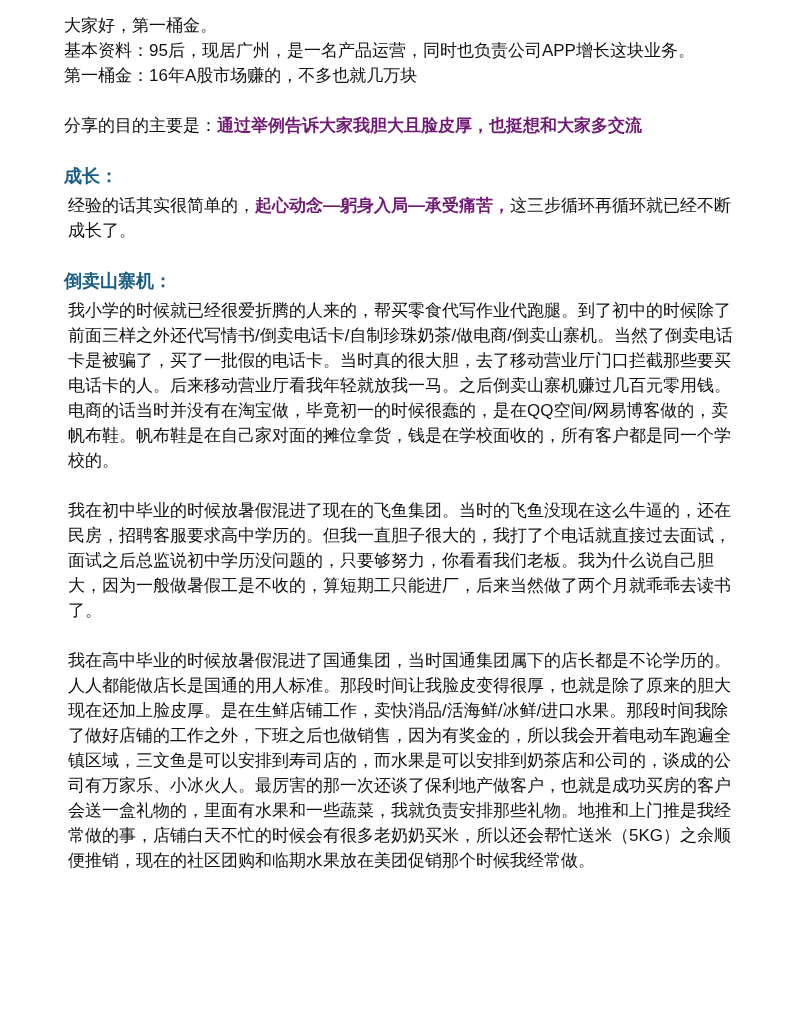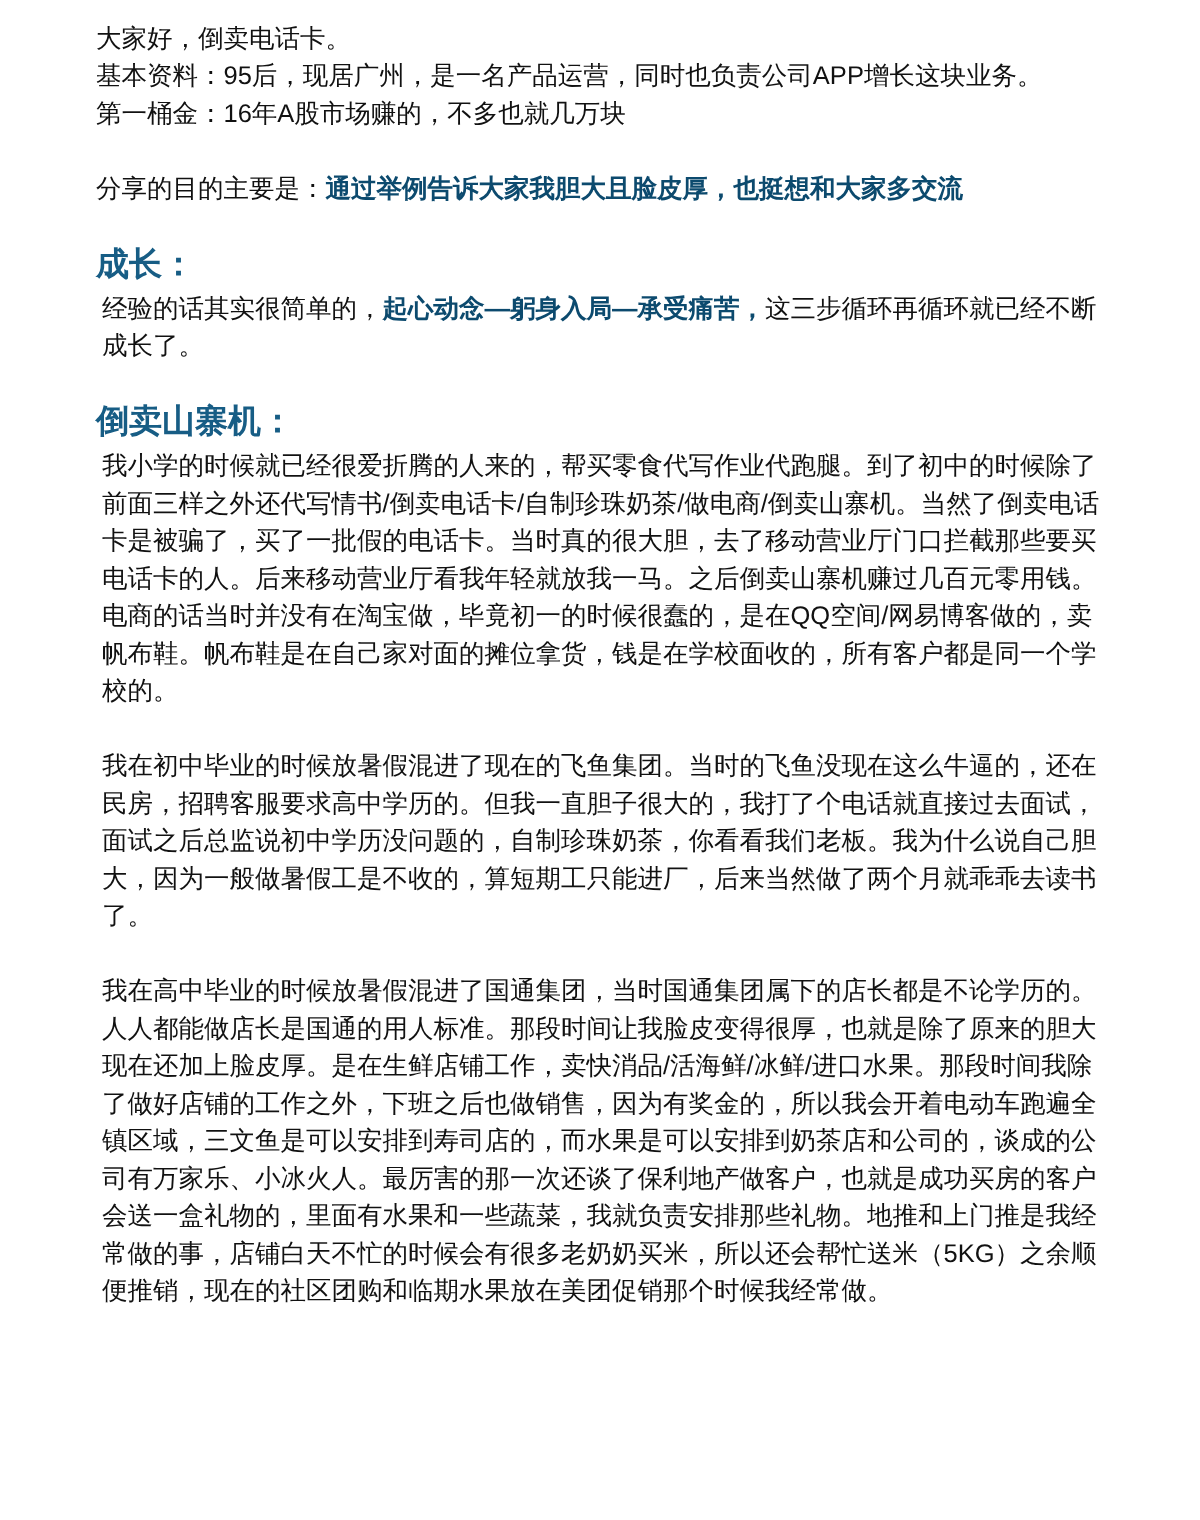--- a/index.html
+++ b/index.html
@@ -18,57 +18,57 @@
     font-size: 17px;
     line-height: 25px;
     color: #111111;
     overflow-wrap: break-word;
     word-break: break-all;
   }
   .block { margin: 0 0 25px 0; }
   .line { margin: 0; }
   .para { margin: 4px; }
   h2.sec-heading {
-    font-size: 22px;
+    font-size: 18px;
     line-height: 26px;
     font-weight: 700;
     color: #175d85;
     margin: 0 0 1px 0;
   }
   .red-bold {
-    color: #0c4a6e;
+    color: #701a75;
     font-weight: 700;
   }
 </style>
 </head>
 <body>
 
 <main class="page">
 
   <div class="block">
-    <div class="line">大家好，倒卖电话卡。</div>
+    <div class="line">大家好，第一桶金。</div>
     <div class="line">基本资料：95后，现居广州，是一名产品运营，同时也负责公司APP增长这块业务。</div>
     <div class="line">第一桶金：16年A股市场赚的，不多也就几万块</div>
   </div>
 
   <div class="block">
     <div class="line"><span>分享的目的主要是：</span><span class="red-bold">通过举例告诉大家我胆大且脸皮厚，也挺想和大家多交流</span></div>
   </div>
 
   <div class="block">
     <h2 class="sec-heading">成长：</h2>
     <p class="para"><span>经验的话其实很简单的，</span><span class="red-bold">起心动念—躬身入局—承受痛苦，</span><span>这三步循环再循环就已经不断成长了。</span></p>
   </div>
 
   <div class="block">
     <h2 class="sec-heading">倒卖山寨机：</h2>
     <p class="para">我小学的时候就已经很爱折腾的人来的，帮买零食代写作业代跑腿。到了初中的时候除了前面三样之外还代写情书/倒卖电话卡/自制珍珠奶茶/做电商/倒卖山寨机。当然了倒卖电话卡是被骗了，买了一批假的电话卡。当时真的很大胆，去了移动营业厅门口拦截那些要买电话卡的人。后来移动营业厅看我年轻就放我一马。之后倒卖山寨机赚过几百元零用钱。电商的话当时并没有在淘宝做，毕竟初一的时候很蠢的，是在QQ空间/网易博客做的，卖帆布鞋。帆布鞋是在自己家对面的摊位拿货，钱是在学校面收的，所有客户都是同一个学校的。</p>
   </div>
 
   <div class="block">
-    <p class="para">我在初中毕业的时候放暑假混进了现在的飞鱼集团。当时的飞鱼没现在这么牛逼的，还在民房，招聘客服要求高中学历的。但我一直胆子很大的，我打了个电话就直接过去面试，面试之后总监说初中学历没问题的，自制珍珠奶茶，你看看我们老板。我为什么说自己胆大，因为一般做暑假工是不收的，算短期工只能进厂，后来当然做了两个月就乖乖去读书了。</p>
+    <p class="para">我在初中毕业的时候放暑假混进了现在的飞鱼集团。当时的飞鱼没现在这么牛逼的，还在民房，招聘客服要求高中学历的。但我一直胆子很大的，我打了个电话就直接过去面试，面试之后总监说初中学历没问题的，只要够努力，你看看我们老板。我为什么说自己胆大，因为一般做暑假工是不收的，算短期工只能进厂，后来当然做了两个月就乖乖去读书了。</p>
   </div>
 
   <div class="block">
     <p class="para">我在高中毕业的时候放暑假混进了国通集团，当时国通集团属下的店长都是不论学历的。人人都能做店长是国通的用人标准。那段时间让我脸皮变得很厚，也就是除了原来的胆大现在还加上脸皮厚。是在生鲜店铺工作，卖快消品/活海鲜/冰鲜/进口水果。那段时间我除了做好店铺的工作之外，下班之后也做销售，因为有奖金的，所以我会开着电动车跑遍全镇区域，三文鱼是可以安排到寿司店的，而水果是可以安排到奶茶店和公司的，谈成的公司有万家乐、小冰火人。最厉害的那一次还谈了保利地产做客户，也就是成功买房的客户会送一盒礼物的，里面有水果和一些蔬菜，我就负责安排那些礼物。地推和上门推是我经常做的事，店铺白天不忙的时候会有很多老奶奶买米，所以还会帮忙送米（5KG）之余顺便推销，现在的社区团购和临期水果放在美团促销那个时候我经常做。</p>
   </div>
 
 </main>
 
 </body></html>

